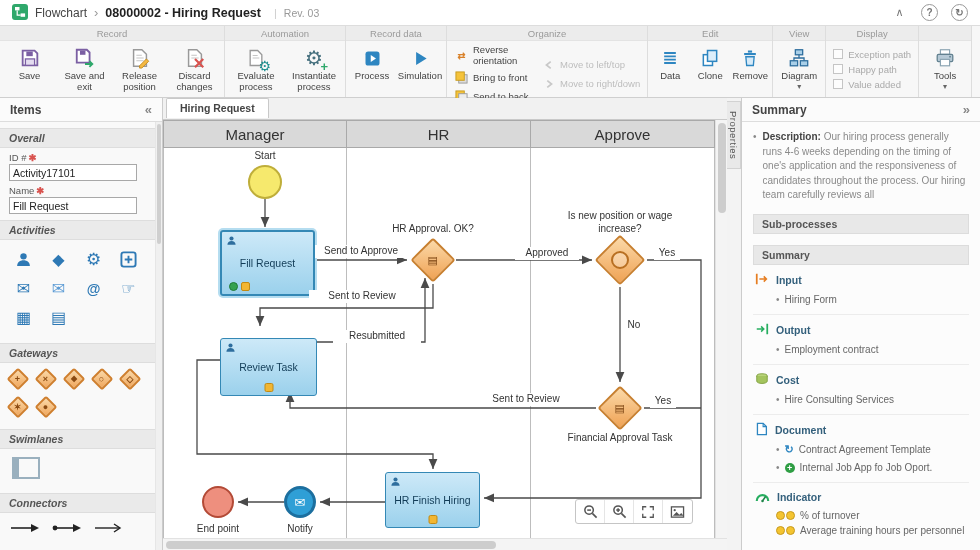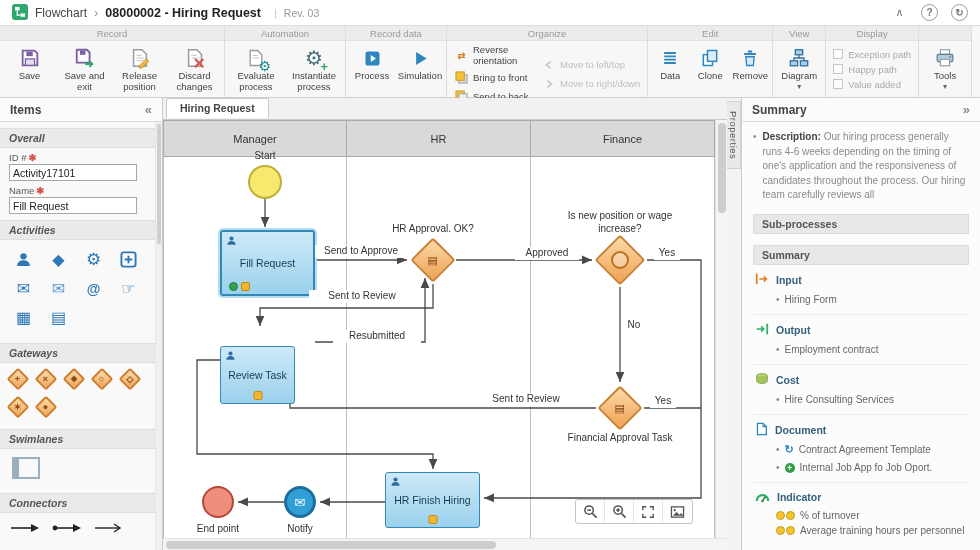--- a/index.html
+++ b/index.html
@@ -57,21 +57,21 @@
   .swim-ic{width:28px;height:22px;border:2px solid #9ab0be;border-left-width:7px;display:block;cursor:pointer}
   .conn-row{display:flex;gap:12px;padding:9px 10px;align-items:center}
   .conn{cursor:pointer}
 
   
   .canvas-area{position:absolute;left:163px;top:98px;bottom:0;width:564px;background:#fff}
   .tabbar{height:22px;background:#f1f1f1;border-bottom:1px solid #c9c9c9;display:flex;align-items:flex-start;padding-left:3px}
   .tab{background:#fff;border:1px solid #c9c9c9;border-bottom:none;padding:3px 13px 4px;font-size:10.5px;font-weight:bold;color:#444;border-radius:2px 2px 0 0;cursor:pointer}
   .diagram{position:absolute;left:0;top:22px;width:552px;height:418px;background:#fff;overflow:hidden}
   .lane-headers{position:absolute;left:0;top:0;width:552px;height:24px;display:flex}
-  .lane-h{width:184px;height:37px;background:#d9d9d9;border:1px solid #a9a9a9;border-left:none;display:flex;align-items:center;justify-content:center;font-size:11px;color:#333}
+  .lane-h{width:184px;height:28px;background:#d9d9d9;border:1px solid #a9a9a9;border-left:none;display:flex;align-items:center;justify-content:center;font-size:15px;color:#333}
   .lane-h:first-child{border-left:1px solid #a9a9a9}
   .lane-line{position:absolute;top:24px;bottom:0;width:1px;background:#bdbdbd}
   .edges{position:absolute;left:0;top:0}
   .node-label,.edge-label{position:absolute;font-size:10px;color:#333;text-align:center;line-height:1.25}
   .edge-label{background:#fff;padding:0 1px}
   .task{position:absolute;background:linear-gradient(180deg,#cde9f8,#9bd1ec);border:1.5px solid #3488b5;border-radius:3px;display:flex;align-items:center;justify-content:center;font-size:10.5px;color:#123c57;text-align:center;cursor:pointer;padding:0 6px}
   .task.selected{border-width:2px;box-shadow:0 0 0 2px #b5ddf0}
   .nperson{position:absolute;top:3px;left:4px}
   .badges{position:absolute;bottom:3px;left:50%;transform:translateX(-50%);display:flex;gap:3px}
   .badges.left{left:7px;transform:none}
@@ -481,21 +481,21 @@
 
     <div class="diagram">
       <div class="lane-line" style="left:0"></div>
       <div class="lane-line" style="left:183px"></div>
       <div class="lane-line" style="left:367px"></div>
       <div class="lane-line" style="left:551px"></div>
 
       <div class="lane-headers">
         <div class="lane-h">Manager</div>
         <div class="lane-h">HR</div>
-        <div class="lane-h">Finance</div>
+        <div class="lane-h">Approve</div>
       </div>
 
       <svg class="edges" width="552" height="418">
         <defs>
           <marker id="arr" markerWidth="9" markerHeight="7" refX="8" refY="3.5" orient="auto">
             <path d="M0 0L8 3.5L0 7z" fill="#4a4a4a"></path>
           </marker>
         </defs>
         <g fill="none" stroke="#4a4a4a" stroke-width="1.3">
           <polyline points="102,79 102,107" marker-end="url(#arr)"></polyline>
@@ -531,21 +531,21 @@
       <div class="node-label" style="left:210px;top:103px;width:120px">HR Approval. OK?</div>
       <div class="diamond" style="left:254px;top:124px;width:32px;height:32px">
           <i>▤</i>
         </div>
 
       <div class="node-label" style="left:399px;top:90px;width:116px">Is new position or wage increase?</div>
       <div class="diamond" style="left:439px;top:122px;width:36px;height:36px">
           <span class="dring"></span>
         </div>
 
-      <div class="task" style="left:57px;top:226px;width:75px;height:58px">
+      <div class="task" style="left:57px;top:218px;width:97px;height:58px">
         <span class="nperson"><svg width="11" height="11" viewBox="0 0 24 24">
               <circle cx="12" cy="7.5" r="4.5" fill="#2e6e9e"></circle>
               <path d="M3 21c0-5 4-8 9-8s9 3 9 8z" fill="#2e6e9e"></path>
             </svg></span>
         <span>Review Task</span>
         <span class="badges">
             <i class="badge b-yellow"></i>
           </span>
       </div>
 

